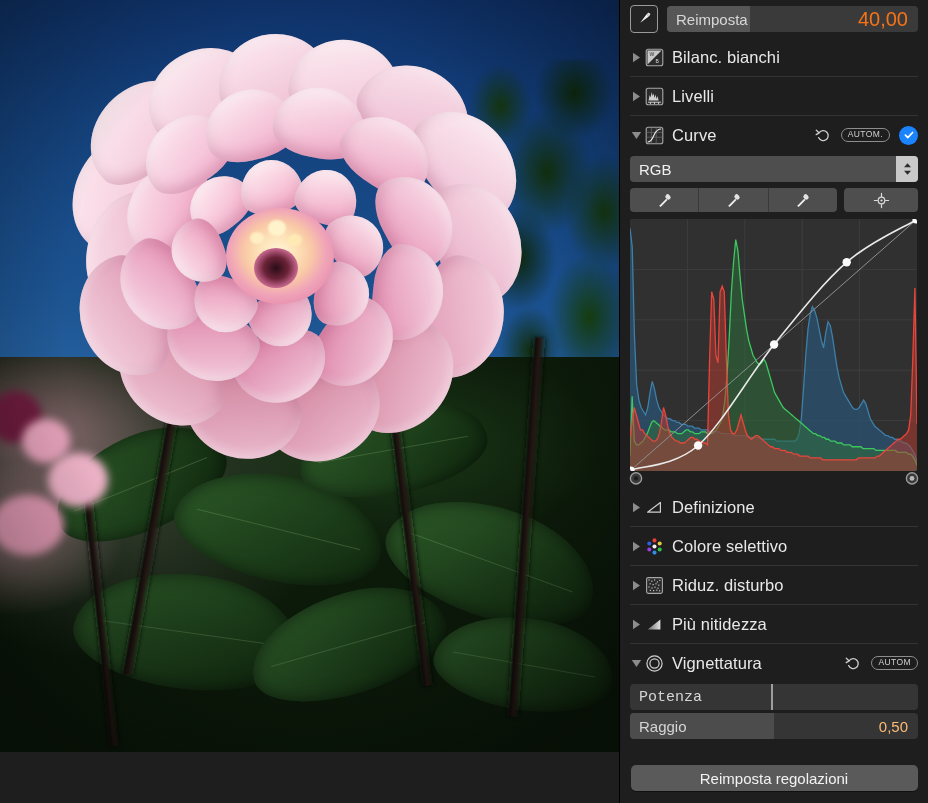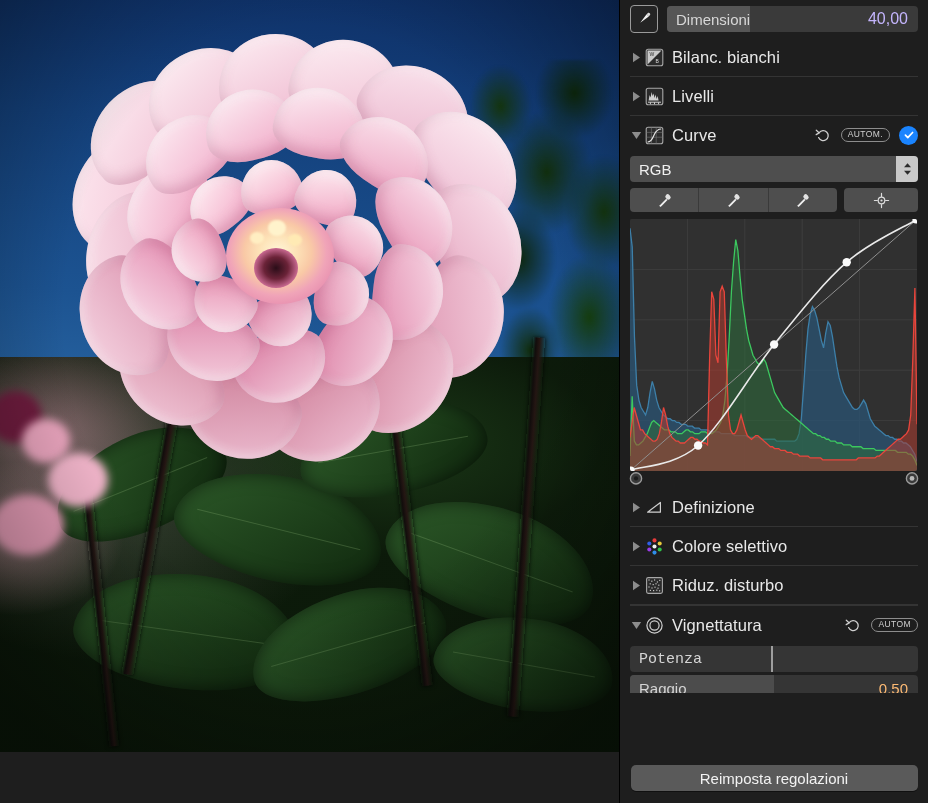--- a/index.html
+++ b/index.html
@@ -73,21 +73,21 @@
     padding:1px 6px 2px;line-height:1;white-space:nowrap;}
   .chk{width:19px;height:19px;border-radius:50%;background:#1a84ff;display:flex;align-items:center;justify-content:center;margin-left:9px;}
 
   
   #brushrow{display:flex;align-items:center;height:38px;padding:0 10px 0 10px;box-sizing:border-box;}
   .brushbtn{width:26px;height:26px;border:1px solid #9a9a9a;border-radius:4px;background:#242424;
     display:flex;align-items:center;justify-content:center;flex:0 0 26px;}
   .sldwrap{position:relative;flex:1 1 auto;height:26px;margin-left:9px;border-radius:4px;background:#3a3a3a;overflow:hidden;}
   .sldfill{position:absolute;left:0;top:0;bottom:0;background:#565656;}
   .sldname{position:absolute;left:9px;top:0;bottom:0;display:flex;align-items:center;font-size:15px;color:#d7d7d7;}
-  .sldval{position:absolute;right:10px;top:0;bottom:0;display:flex;align-items:center;font-size:16px;color:#c4b5fd;}
+  .sldval{position:absolute;right:10px;top:0;bottom:0;display:flex;align-items:center;font-size:20px;color:#f97316;}
 
   
   #rgbrow{padding:2px 10px 0;}
   #rgbsel{position:relative;height:26px;border-radius:4px;background:#4e4e4e;display:flex;align-items:center;}
   #rgbsel .txt{font-size:15px;color:#f0f0f0;padding-left:9px;}
   #rgbsel .arrowbox{position:absolute;right:0;top:0;bottom:0;width:22px;background:#c9c9c9;border-radius:0 4px 4px 0;
     display:flex;align-items:center;justify-content:center;}
 
   
   #droprow{display:flex;padding:6px 10px 0;gap:7px;}
@@ -105,21 +105,21 @@
   
   #resetbar{position:absolute;left:0;right:0;bottom:0;height:50px;background:#1e1e1e;display:flex;align-items:center;justify-content:center;}
   #resetbtn{width:287px;height:26px;border-radius:5px;background:#5a5a5a;display:flex;align-items:center;justify-content:center;
     font-size:15px;color:#f2f2f2;box-shadow:0 1px 0 rgba(0,0,0,.45);}
   .paramrow{padding:2px 10px 0;font-family:Liberation Mono, monospace;}
   .prm{position:relative;height:26px;border-radius:4px;background:#353535;overflow:hidden;}
   .prmfill{position:absolute;left:0;top:0;bottom:0;background:#4c4c4c;}
   .prmname{position:absolute;left:9px;top:0;bottom:0;display:flex;align-items:center;font-size:15px;color:#d5d5d5;}
   .prmval{position:absolute;right:10px;top:0;bottom:0;display:flex;align-items:center;font-size:15px;color:#fdba74;}
   .prmknob{position:absolute;top:0;bottom:0;width:2px;background:#9e9e9e;}
-  #clipzone{position:relative;height:18px;overflow:hidden;padding:0 10px;margin-top:3px;}
+  #clipzone{position:relative;height:26px;overflow:hidden;padding:0 10px;margin-top:3px;}
 </style>
 </head>
 <body>
 
 <div id="app">
 
   <div id="viewer">
     <div id="photo">
       <div class="sky"></div>
       <div class="tree"></div>
@@ -210,21 +210,21 @@
 
     <div id="brushrow">
       <div class="brushbtn">
         <svg width="18" height="18" viewBox="0 0 18 18">
           <path d="M3.5 14.5 L5.2 12.8 L11.6 4.2 L13.8 6.4 L5.2 12.8 L3.5 14.5 Z" fill="#f2f2f2"></path>
           <path d="M11.6 4.2 L13.2 2.8 A1.6 1.6 0 0 1 15.2 4.8 L13.8 6.4 Z" fill="#dcdcdc"></path>
         </svg>
       </div>
       <div class="sldwrap">
         <div class="sldfill" style="width:33%"></div>
-        <span class="sldname">Dimensioni</span>
+        <span class="sldname">Reimposta</span>
         <span class="sldval">40,00</span>
       </div>
     </div>
 
     <div class="row">
       <span class="tri">
         <svg width="9" height="11" viewBox="0 0 9 11">
             <path d="M1 0.8 L8 5.5 L1 10.2 Z" fill="#8c8c8c"></path>
           </svg>
       </span>
@@ -451,20 +451,40 @@
               <rect x="11.2" y="13.6" width="1.2" height="1.2"></rect>
             <rect x="14" y="14.2" width="1.2" height="1.2"></rect>
           </g>
         </svg>
       </span>
       <span class="rlabel">Riduz. disturbo</span>
       <span class="rspacer"></span>
     </div>
     <div class="hsep"></div>
 
+    <div class="row">
+      <span class="tri">
+        <svg width="9" height="11" viewBox="0 0 9 11">
+            <path d="M1 0.8 L8 5.5 L1 10.2 Z" fill="#8c8c8c"></path>
+          </svg>
+      </span>
+      <span class="ico">
+        <svg width="19" height="19" viewBox="0 0 19 19">
+          <path d="M2.6 14.4 L15.4 4.6 L15.4 14.4 Z" fill="url(#shg)"></path>
+          <defs>
+              <linearGradient id="shg" x1="0" y1="0" x2="1" y2="0">
+            <stop offset="0" stop-color="#6a6a6a"></stop>
+                <stop offset="1" stop-color="#e2e2e2"></stop>
+          </linearGradient>
+            </defs>
+        </svg>
+      </span>
+      <span class="rlabel">Più nitidezza</span>
+      <span class="rspacer"></span>
+    </div>
     <div class="hsep"></div>
 
     <div class="row">
       <span class="tri">
         <svg width="11" height="9" viewBox="0 0 11 9">
             <path d="M0.8 1 L10.2 1 L5.5 8 Z" fill="#8c8c8c"></path>
           </svg>
       </span>
       <span class="ico">
         <svg width="19" height="19" viewBox="0 0 19 19">

